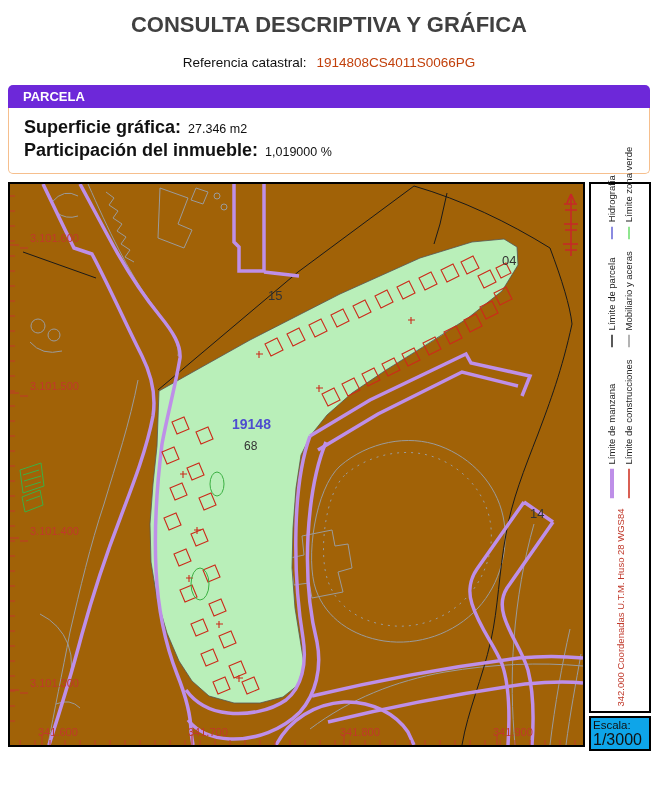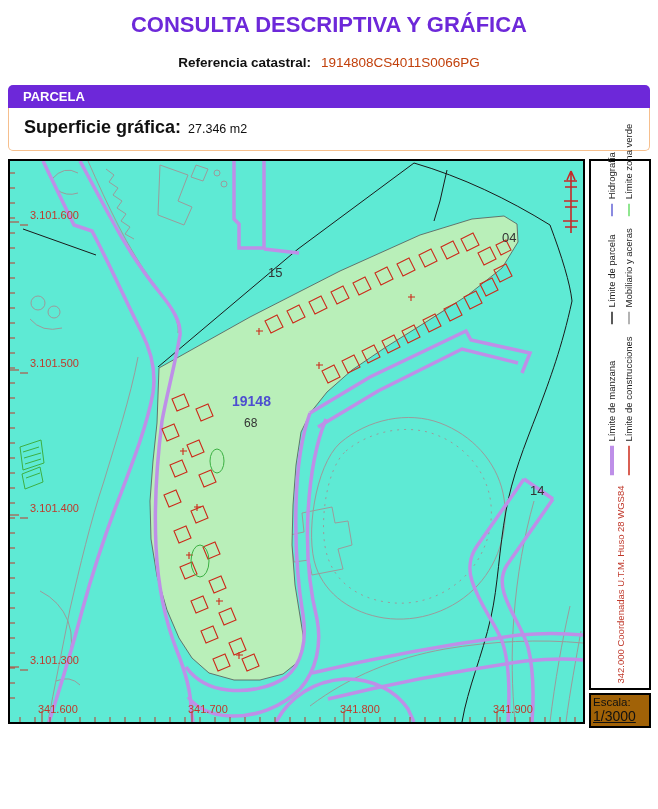--- a/index.html
+++ b/index.html
@@ -1,59 +1,60 @@
 <!DOCTYPE html>
 <html><head>
 <meta charset="utf-8">
 <style>
   html,body{margin:0;padding:0;background:#fff;}
   body{width:658px;height:809px;font-family:"Liberation Sans",sans-serif;color:#111;overflow:hidden;}
   .header{padding-top:10px;text-align:center;}
-  .title{font-size:22px;font-weight:bold;line-height:30px;letter-spacing:0px;color:#6d28d9;}
+  .title{font-size:22px;font-weight:bold;line-height:30px;letter-spacing:0px;color:#404040;}
   .ref-line{margin-top:15px;font-size:13.5px;}
-  .ref-label{font-weight:bold;margin-right:10px;}
+  .ref-label{font-weight:normal;margin-right:10px;}
   .ref-value{font-weight:normal;color:#c2410c;}
   .section{margin:15px 8px 0 8px;}
   .section-bar{background:#6d28d9;color:#fff;font-weight:bold;font-size:13px;
     padding:4px 0 4px 15px;border-radius:5px 5px 0 0;}
   .section-body{border:1px solid #f6bf8d;border-top:none;border-radius:0 0 5px 5px;
     padding:9px 10px 10px 15px;}
   .field{font-size:12.5px;line-height:21px;}
   .field b{font-size:18px;margin-right:7px;}
   .map-row{margin:8px 0 0 8px;display:flex;align-items:flex-start;}
-  .map-frame{width:573px;height:561px;border:2px solid #000;background:#5eead4;}
+  .map-frame{width:573px;height:561px;border:2px solid #000;background:#a16207;}
   .sidebar{margin-left:4px;width:62px;display:flex;flex-direction:column;}
   .legend-box{border:2px solid #000;height:527px;width:58px;position:relative;background:#fff;}
   .legend-rot{position:absolute;left:50%;top:50%;width:521px;height:54px;
     transform:translate(-50%,-50%) rotate(-90deg);display:flex;align-items:center;}
   .legend-coords{color:#c0392b;font-size:9.5px;white-space:nowrap;margin:0 10px 0 2px;}
   .legend-grid{display:grid;grid-template-columns:auto auto auto;grid-template-rows:auto auto;
     column-gap:12px;row-gap:6px;}
   .legend-item{display:flex;align-items:center;font-size:9.5px;white-space:nowrap;color:#222;}
   .legend-item svg{margin-right:4px;flex:none;}
   .scale-box{border:2px solid #000;border-top-width:2px;margin-top:3px;height:29px;width:54px;
-    padding:1px 2px 1px 2px;background:#a16207;}
+    padding:1px 2px 1px 2px;background:#0ea5e9;}
   .scale-label{font-size:11.5px;color:#111;}
-  .scale-value{font-size:14px;color:#111;text-decoration:underline;}
+  .scale-value{font-size:16px;color:#111;}
   svg text{font-family:"Liberation Sans",sans-serif;}
 </style>
 </head>
 <body>
 
 <div class="header">
   <div class="title">CONSULTA DESCRIPTIVA Y GRÁFICA</div>
   <div class="ref-line">
     <span class="ref-label">Referencia catastral:</span><span class="ref-value">1914808CS4011S0066PG</span>
   </div>
 </div>
 
 <div class="section">
   <div class="section-bar">PARCELA</div>
   <div class="section-body">
     <div class="field"><b>Superficie gráfica:</b><span>27.346 m2</span></div>
+    <div class="field"><b>Participación del inmueble:</b><span>1,019000 %</span></div>
   </div>
 </div>
 
 <div class="map-row">
   <div class="map-frame">
     <svg width="573" height="561" viewBox="0 0 573 561">
 
       <g stroke="#9b9b9b" fill="none" stroke-width="1">
         <path d="M 78,0 C 98,45 118,88 142,120 C 158,142 170,158 168,172"></path>
         <path d="M 128,196 C 120,238 106,280 94,320 C 80,362 70,405 60,448 C 52,490 44,528 38,561"></path>

